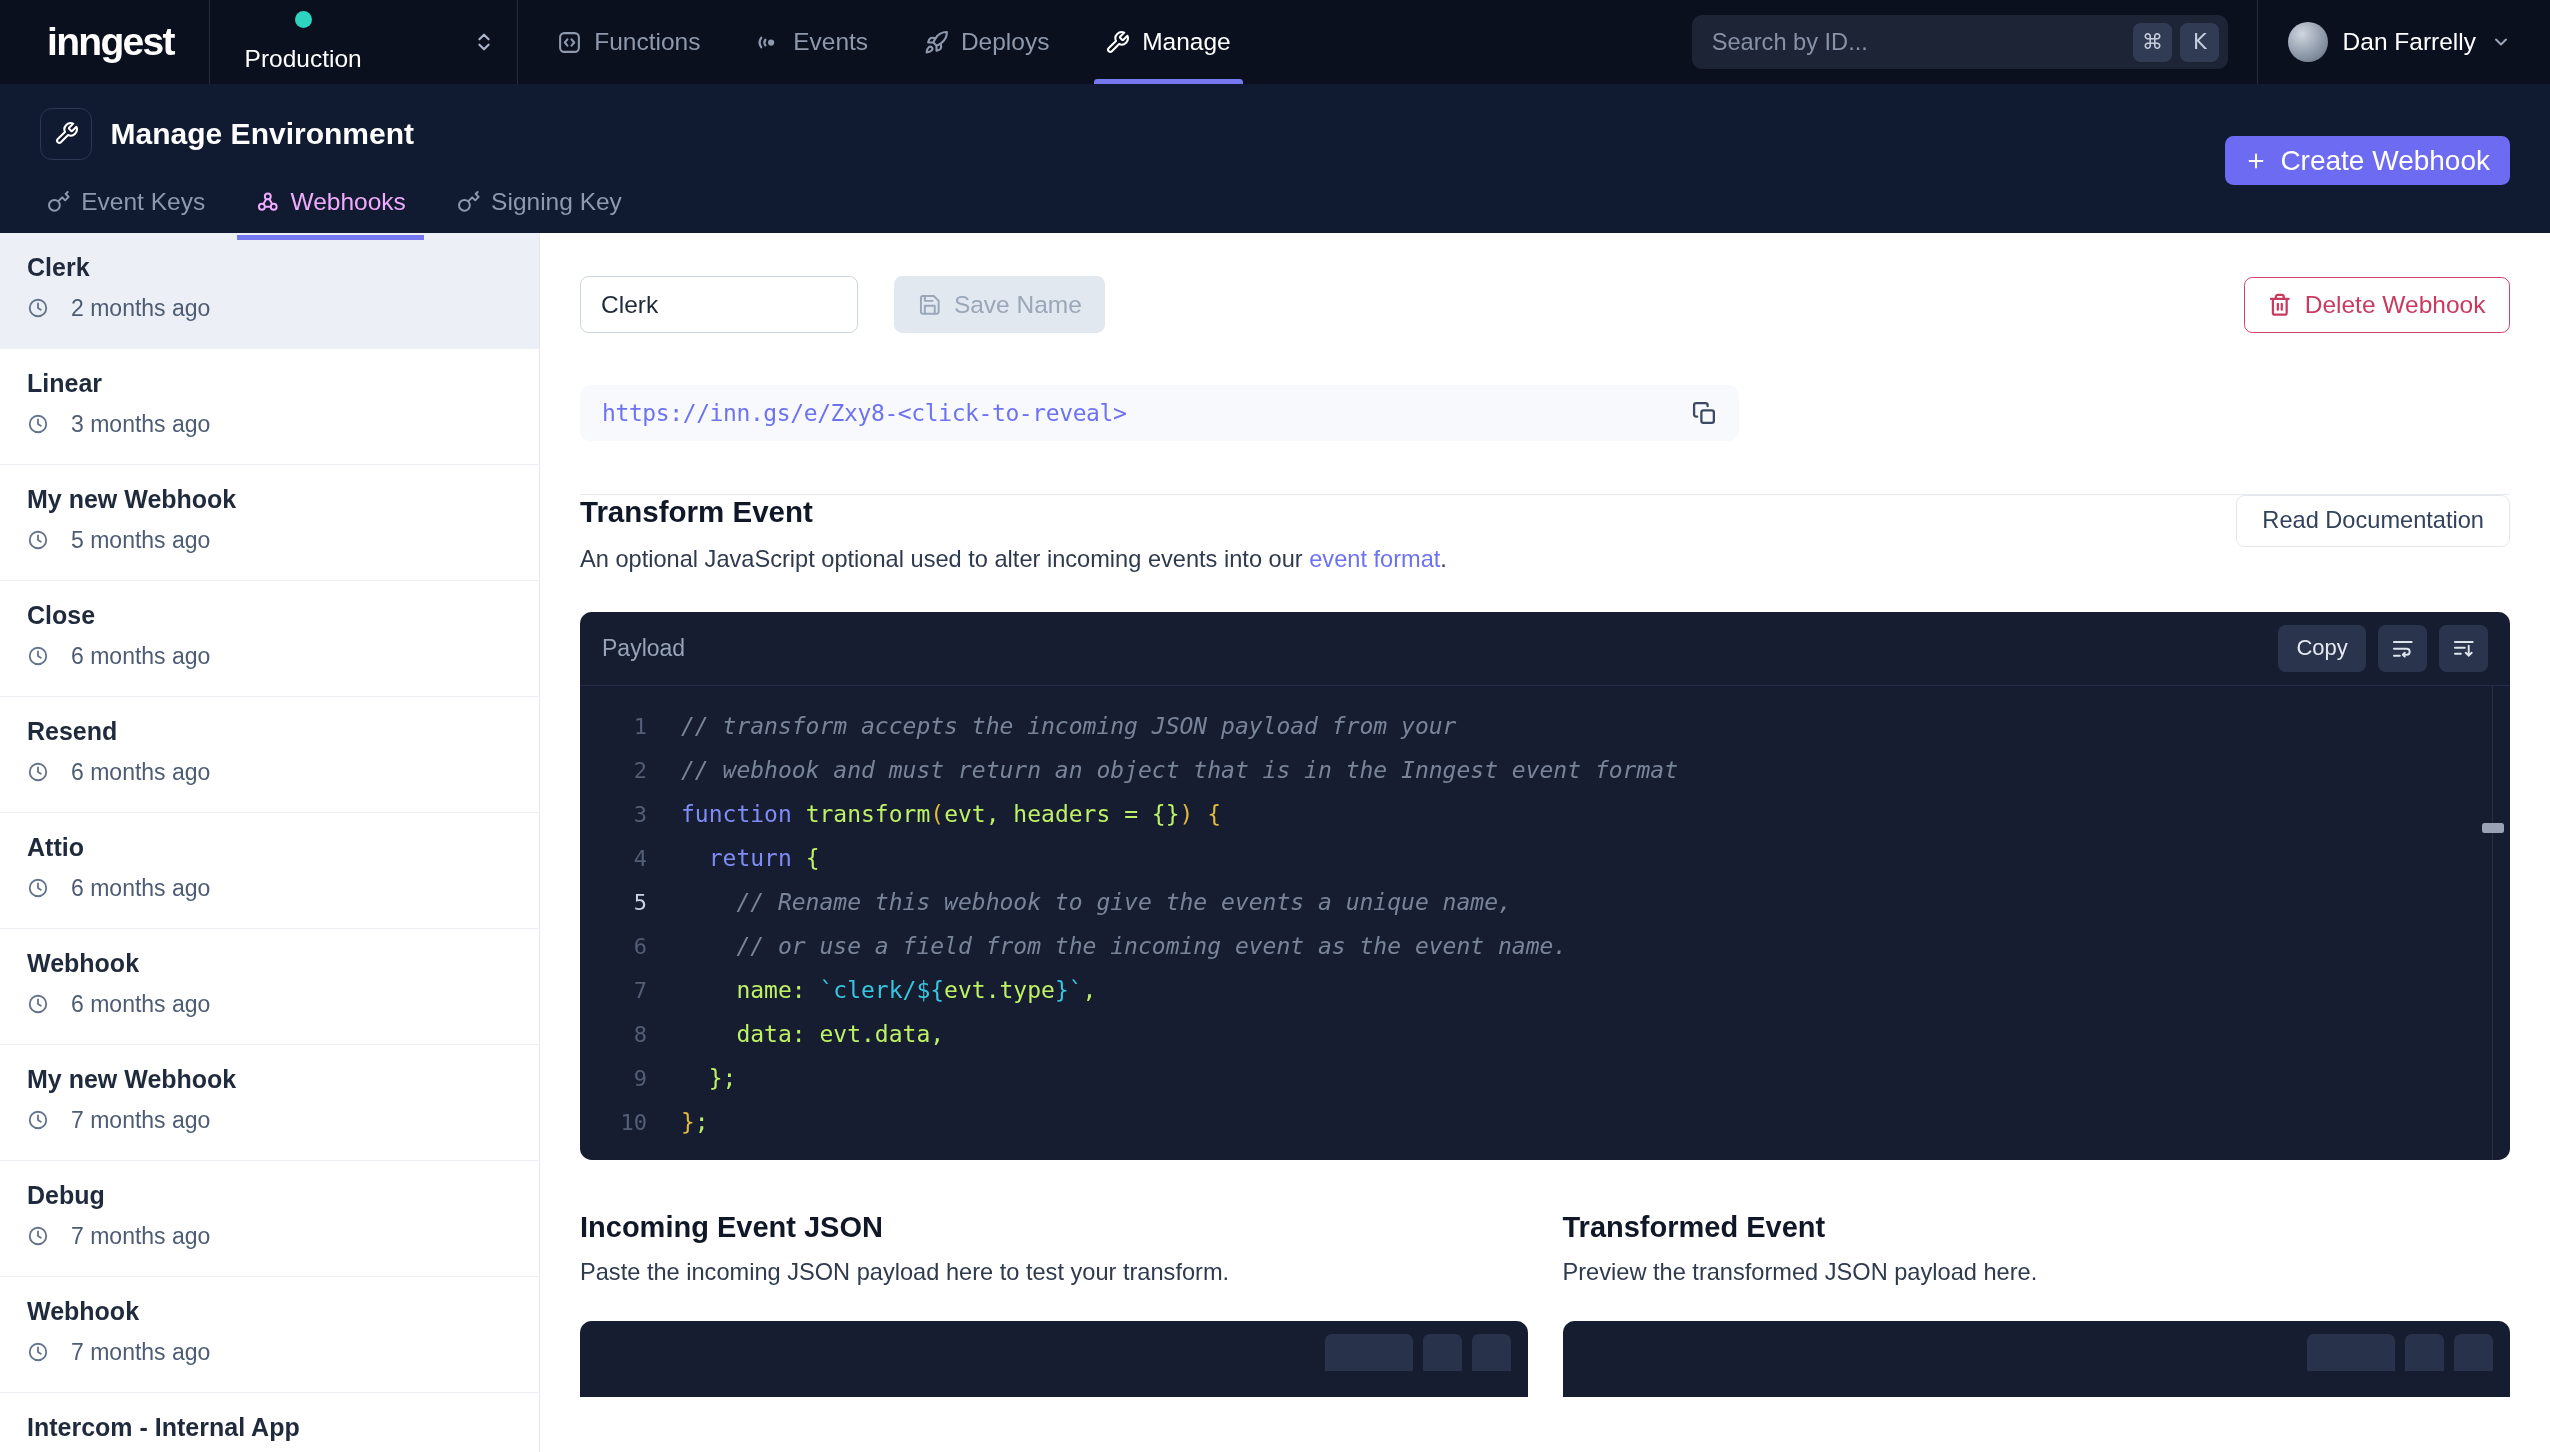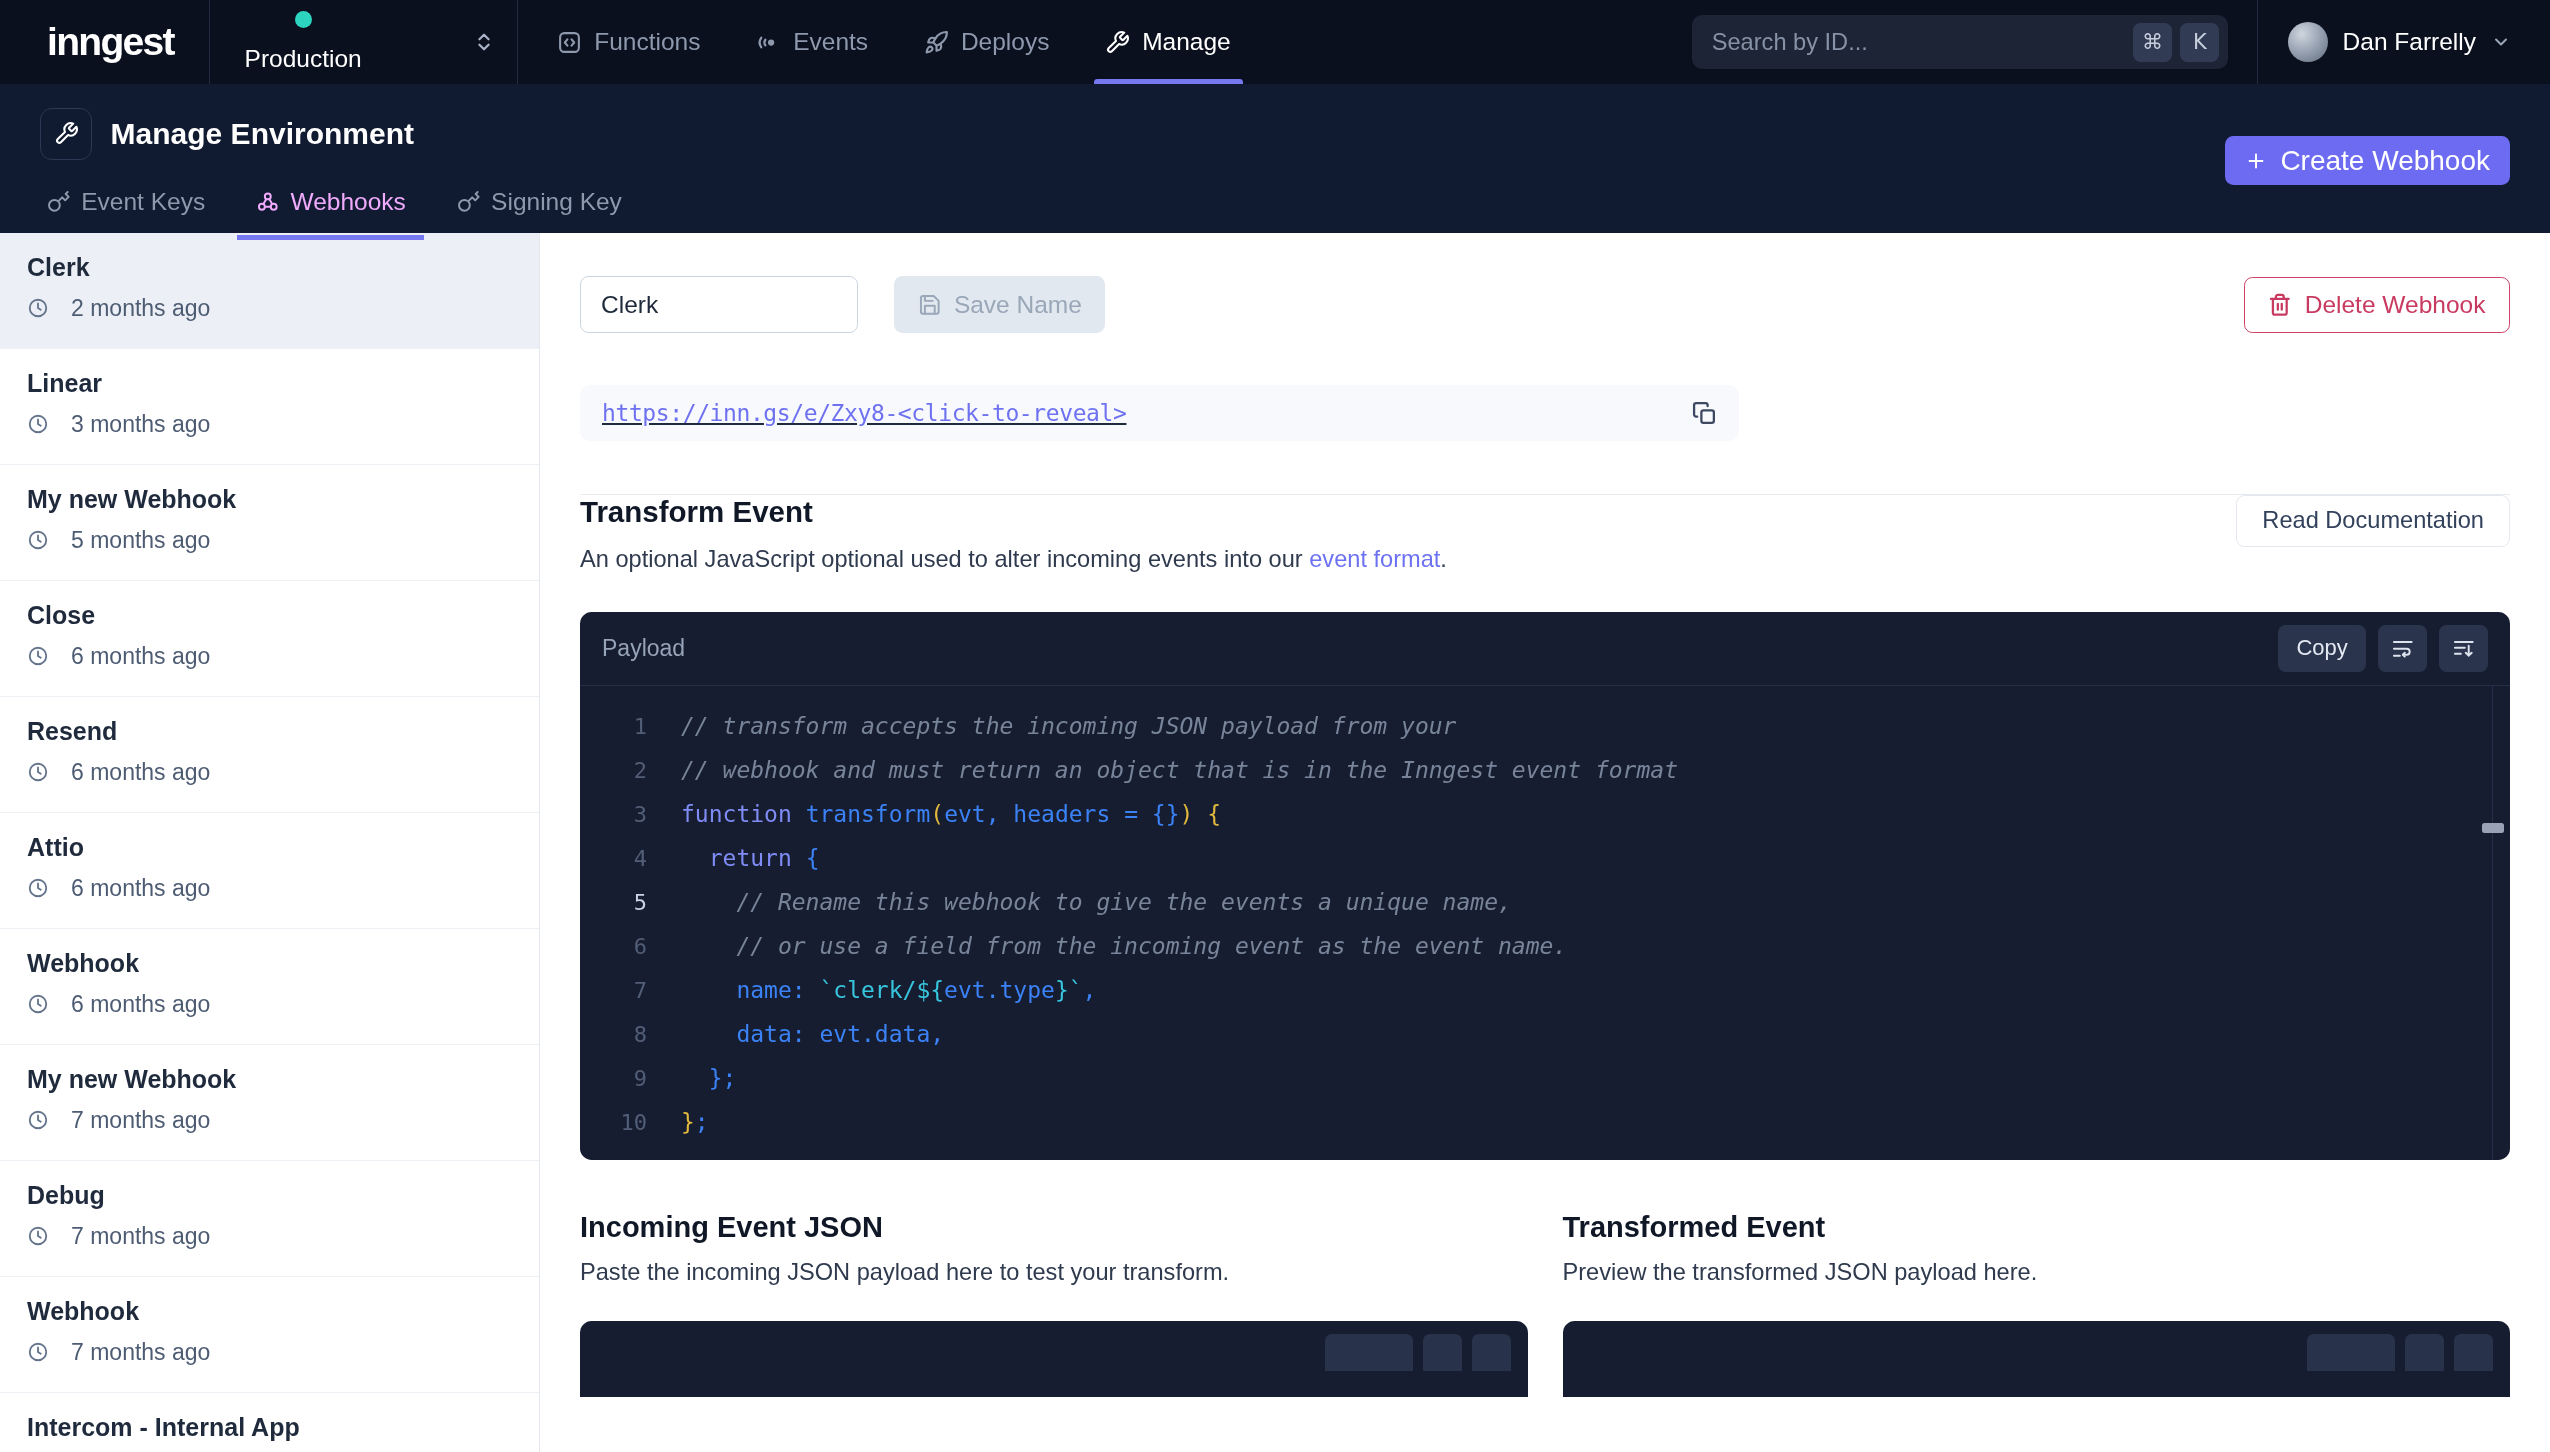--- a/index.html
+++ b/index.html
@@ -49,21 +49,21 @@
   .wh-time { margin-top:12.7px; display:flex; align-items:center; gap:22px; font-size:23px; color:#4d5c73; }
   .wh-time .clock { color:#64748b; }
 
   .content { flex:1; padding:0 40px; }
 
   .row1 { margin-top:43px; display:flex; align-items:center; }
   .name-input { width:278px; height:57px; border:1.7px solid #cbd5e1; border-radius:8.4px; padding:0 20px; font-size:24.5px; color:#1e293b; font-family:inherit; outline:none; }
   .save-btn { margin-left:36px; height:57px; padding:0 23.6px; background:#e2e8ef; color:#9aa7b9; font-size:24.5px; font-weight:500; border:none; border-radius:8.4px; display:flex; align-items:center; gap:12.7px; font-family:inherit; cursor:default; }
   .delete-btn { margin-left:auto; height:56px; padding:0 23.6px; background:#fff; border:1.7px solid #cf4168; color:#c93a60; border-radius:8.4px; font-size:24.5px; font-weight:500; display:flex; align-items:center; gap:12.7px; font-family:inherit; cursor:pointer; }
 
-  .url-panel { margin-top:52px; width:1159px; border-radius:10px; overflow:hidden;text-decoration:underline; }
+  .url-panel { margin-top:52px; width:1159px; border-radius:10px; overflow:hidden; }
   .url-top { height:56px; background:#f7f9fc; display:flex; align-items:center; padding:0 22px; }
   .url-text { font-family:"DejaVu Sans Mono",monospace; font-size:23px; color:#6e72f0; flex:1; letter-spacing:-0.4px; }
   .copy-url-btn { background:none; border:none; color:#3d4962; cursor:pointer; padding:0; }
   .url-bottom { height:59px; background:#edf1f6; display:flex; align-items:center; padding:0 22px; font-size:23px; font-weight:600; color:#414e68; }
 
   .section-divider { margin-top:53px; height:0.8px; background:#e7ebf0; }
 
   .transform-head { display:flex; align-items:flex-start; }
   .th-title { font-size:29.5px; font-weight:700; color:#101828; }
   .th-desc { margin-top:17px; font-size:23.6px; color:#2f3a4e; }
@@ -76,21 +76,21 @@
   .ed-actions { margin-left:auto; display:flex; gap:11.8px; }
   .ed-btn { height:47px; background:#2a344d; border:none; border-radius:7.6px; color:#e5e9f1; font-size:22px; display:flex; align-items:center; padding:0 18.6px; font-family:inherit; cursor:pointer; }
   .ed-icon-btn { width:49px; height:47px; background:#2a344d; border:none; border-radius:7.6px; color:#dde3ed; display:flex; align-items:center; justify-content:center; cursor:pointer; }
   .code { padding-top:18.6px; font-family:"DejaVu Sans Mono",monospace; font-size:23px; cursor:text; }
   .code-line { display:flex; height:44px; align-items:center; }
   .gutter { width:67px; text-align:right; color:#525e77; font-size:22px; flex:none; }
   .gutter.active { color:#c9d2e0; }
   .line-content { margin-left:34px; white-space:pre; }
   .cm { color:#78849a; font-style:italic; }
   .kw { color:#7f8cf5; }
-  .pl { color:#3b82f6; }
+  .pl { color:#bef264; }
   .pn { color:#e2b93d; }
   .st { color:#38c6de; }
   .ed-scroll-track { position:absolute; top:74px; bottom:0; right:17px; width:0.8px; background:#262f4a; }
   .ed-scroll-thumb { position:absolute; top:211px; right:5.9px; width:22px; height:10px; background:#9aa3b6; border-radius:2.5px; cursor:pointer; }
 
   .bottom { margin-top:51px; display:flex; gap:35px; }
   .bcol { flex:1; }
   .b-title { font-size:29px; font-weight:700; color:#101828; }
   .b-desc { margin-top:15px; font-size:23.6px; color:#2f3a4e; }
   .bpanel { margin-top:35px; height:76px; background:#161d31; border-radius:11.8px 11.8px 0 0; position:relative; }

